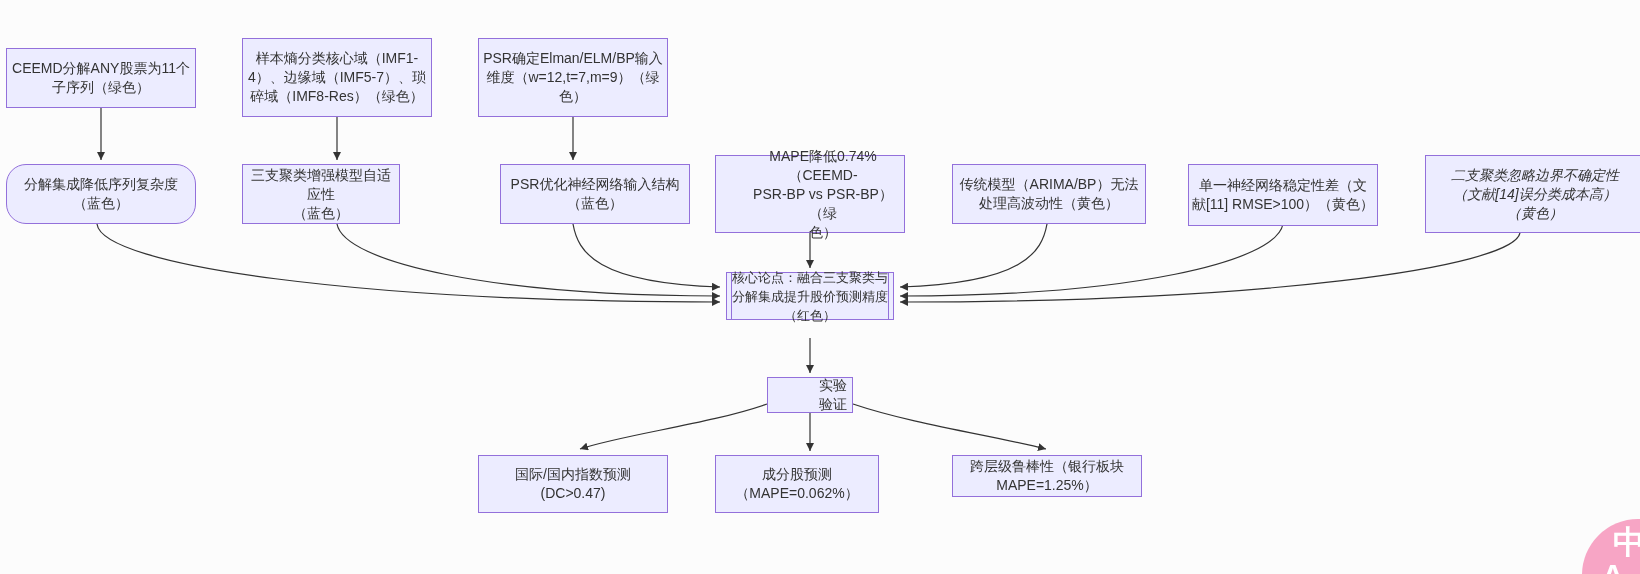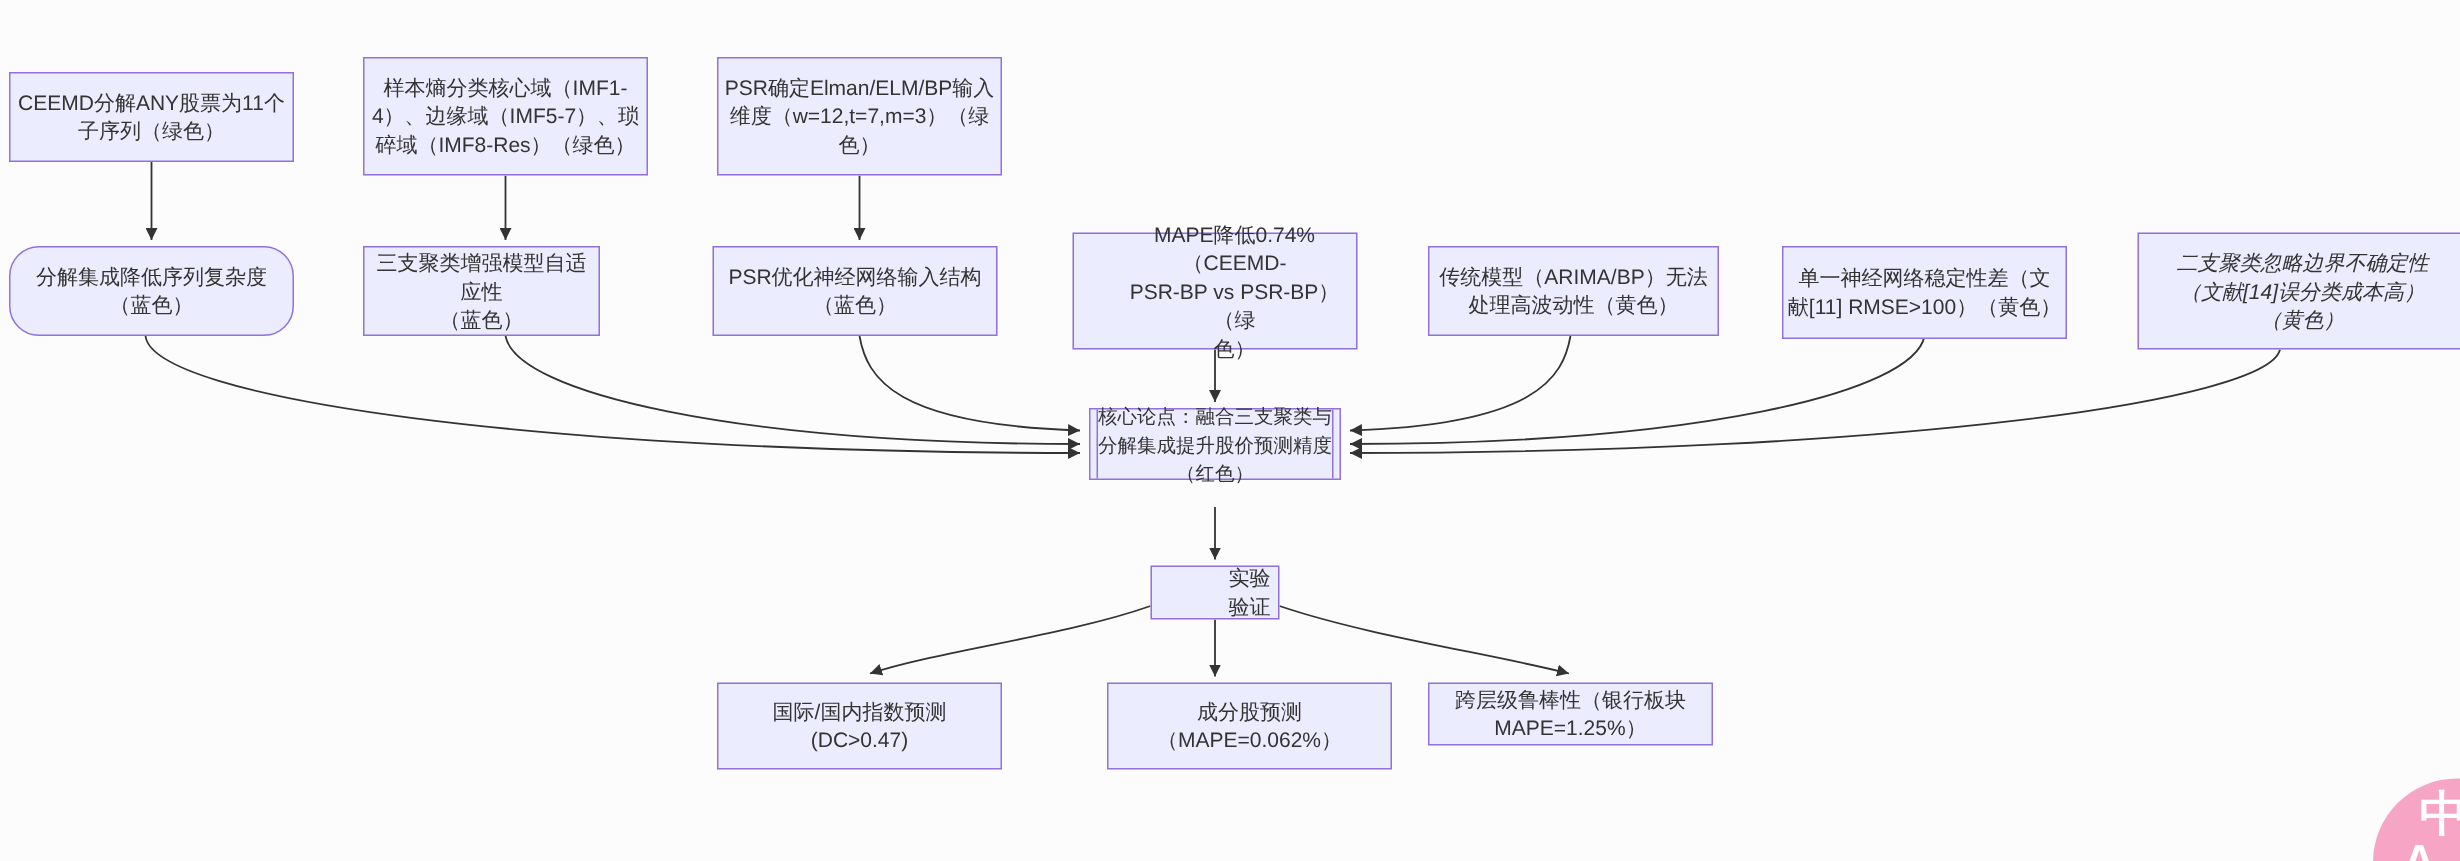--- a/index.html
+++ b/index.html
@@ -71,30 +71,30 @@
 </svg>
 
 <div class="node" style="left:6px;top:48px;width:190px;height:60px;">CEEMD分解ANY股票为11个
 子序列（绿色）</div>
 
 <div class="node" style="left:242px;top:38px;width:190px;height:79px;">样本熵分类核心域（IMF1-
 4）、边缘域（IMF5-7）、琐
 碎域（IMF8-Res）（绿色）</div>
 
 <div class="node" style="left:478px;top:38px;width:190px;height:79px;">PSR确定Elman/ELM/BP输入
-维度（w=12,t=7,m=3）（绿
+维度（w=12,t=7,m=9）（绿
 色）</div>
 
 <div class="node" style="left:6px;top:164px;width:190px;height:60px;border-radius:20px;">分解集成降低序列复杂度
 （蓝色）</div>
 
 <div class="node" style="left:242px;top:164px;width:158px;height:60px;">三支聚类增强模型自适应性
 （蓝色）</div>
 
-<div class="node" style="left:475px;top:164px;width:190px;height:60px;">PSR优化神经网络输入结构
+<div class="node" style="left:500px;top:164px;width:190px;height:60px;">PSR优化神经网络输入结构
 （蓝色）</div>
 
 <div class="node" style="left:715px;top:155px;width:190px;height:78px;padding-left:28px;">MAPE降低0.74%（CEEMD-
 PSR-BP vs PSR-BP）（绿
 色）</div>
 
 <div class="node" style="left:952px;top:164px;width:194px;height:60px;">传统模型（ARIMA/BP）无法
 处理高波动性（黄色）</div>
 
 <div class="node" style="left:1188px;top:164px;width:190px;height:62px;">单一神经网络稳定性差（文
@@ -106,21 +106,21 @@
 
 <div class="node subroutine" style="left:726px;top:272px;width:168px;height:48px;">核心论点：融合三支聚类与
 分解集成提升股价预测精度
 （红色）</div>
 
 <div class="node" style="left:767px;top:377px;width:86px;height:36px;padding-left:48px;">实验验证</div>
 
 <div class="node" style="left:478px;top:455px;width:190px;height:58px;">国际/国内指数预测
 (DC&gt;0.47)</div>
 
-<div class="node" style="left:715px;top:455px;width:190px;height:58px;margin-left:23px;">成分股预测
+<div class="node" style="left:715px;top:455px;width:164px;height:58px;">成分股预测
 （MAPE=0.062%）</div>
 
 <div class="node" style="left:952px;top:455px;width:190px;height:42px;">跨层级鲁棒性（银行板块
 MAPE=1.25%）</div>
 
 <div class="translate-btn">
   <span class="glyph-top">中</span>
   <span class="glyph-bottom">A</span>
 </div>
 

